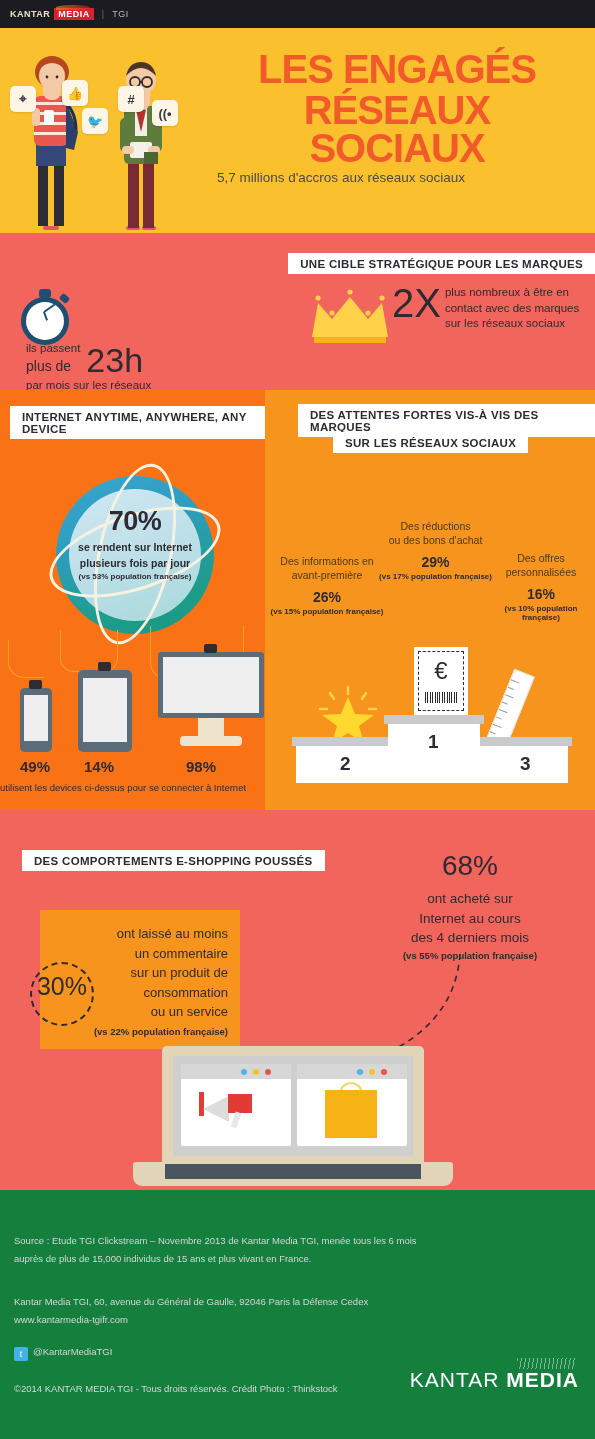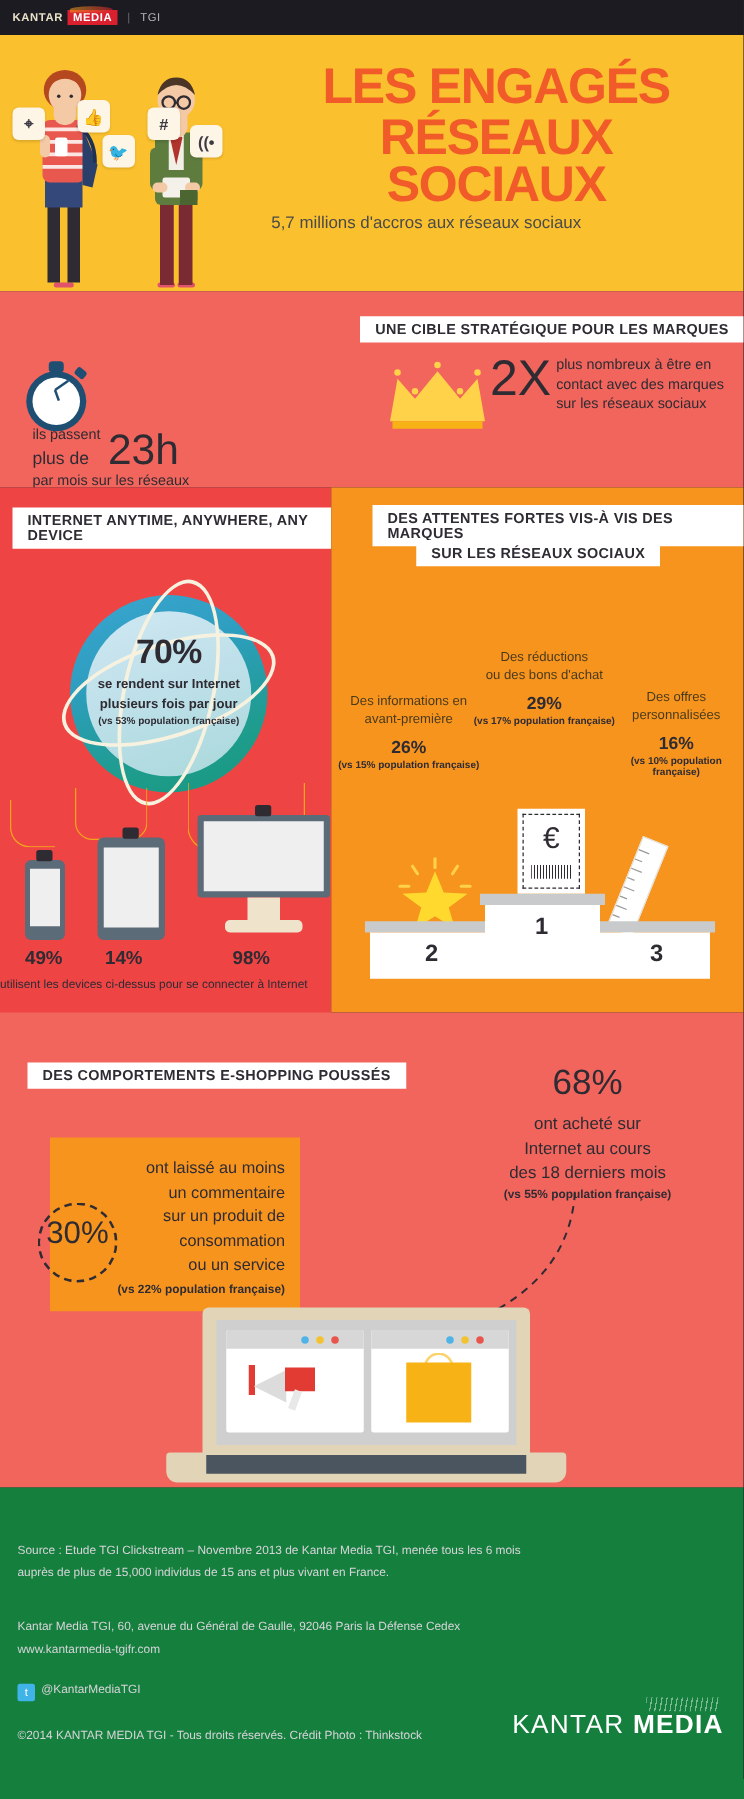--- a/index.html
+++ b/index.html
@@ -50,21 +50,21 @@
   .sw-face{ position:absolute; left:8px; top:15px; width:38px; height:38px; border-radius:50%; background:#fff; }
   .sw-top { position:absolute; left:21px; top:2px; width:12px; height:9px; border-radius:3px; background:#1e4f73; }
   .sw-nub { position:absolute; left:42px; top:8px; width:9px; height:7px; border-radius:2px; background:#1e4f73; transform:rotate(40deg);}
   .sw-h1{ position:absolute; left:26px; top:24px; width:13px; height:2px; background:#1e4f73; transform-origin:0 50%; transform:rotate(-35deg);}
   .sw-h2{ position:absolute; left:26px; top:24px; width:9px; height:2px; background:#1e4f73; transform-origin:0 50%; transform:rotate(70deg);}
 
   .crown { position:relative; width:84px; height:56px; flex:0 0 84px; margin-top:4px; }
 
   
   .sec-split { position:absolute; left:0; top:390px; width:595px; height:420px; }
-  .split-left { position:absolute; left:0; top:0; width:265px; height:484px; background:#ef4444; }
+  .split-left { position:absolute; left:0; top:0; width:265px; height:484px; background:#f97316; }
   .split-right{ position:absolute; left:265px; top:0; width:330px; height:420px; background:#f7941e; }
   .ribbon-left{ position:absolute; left:10px; top:16px; }
   .ribbon-r1 { position:absolute; left:33px; top:14px; }
   .ribbon-r2 { position:absolute; left:68px; top:42px; }
 
   
   .globe-wrap{ position:absolute; left:50px; top:80px; width:170px; height:170px;}
   .globe-outer{ position:absolute; left:6px; top:6px; width:158px; height:158px; border-radius:50%;
       background:linear-gradient(160deg,#3aa6d0 0%, #2e9ec0 35%, #1e9c8c 75%, #17997f 100%); }
   .globe-inner{ position:absolute; left:19px; top:19px; width:132px; height:132px; border-radius:50%;
@@ -415,21 +415,21 @@
       <div class="bub-vs">(vs 22% population française)</div>
       <div class="bub-circle"></div>
       <div class="bub-pct">30%</div>
     </div>
 
     <div class="shop68">
       <div class="s68-n">68%</div>
       <div class="s68-l">
         <div>ont acheté sur</div>
         <div>Internet au cours</div>
-        <div>des 18 derniers mois</div>
+        <div>des 4 derniers mois</div>
       </div>
       <div class="s68-v">(vs 55% population française)</div>
     </div>
 
     <svg class="dashcurve" viewBox="0 0 120 130">
       <path d="M112 4 C108 60, 70 96, 6 116" stroke="#2e2b33" stroke-width="1.6" fill="none" stroke-dasharray="6 5"></path>
     </svg>
 
     <div class="laptop">
       <div class="lid">

